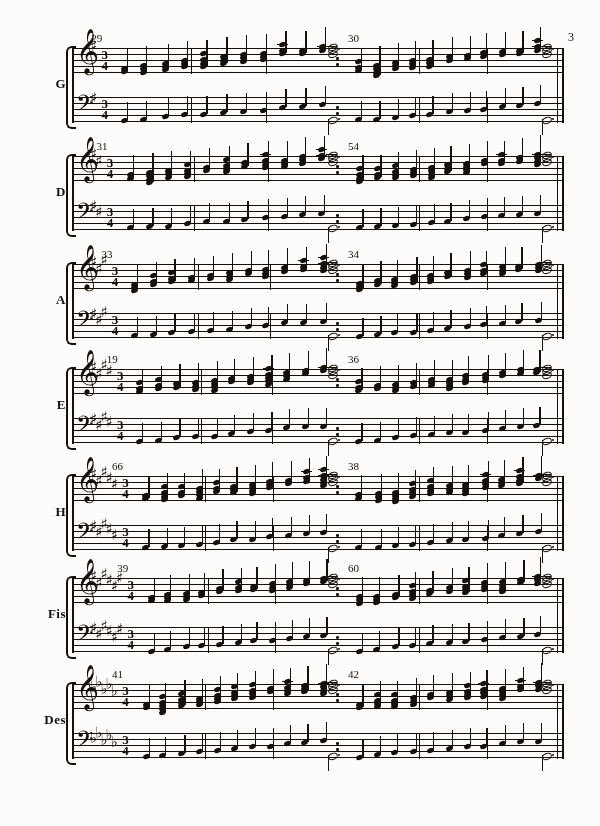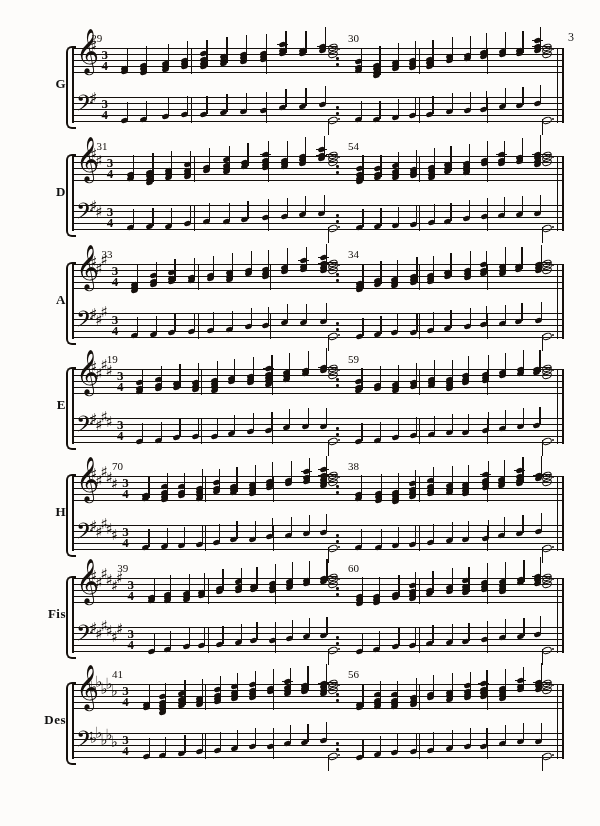--- a/index.html
+++ b/index.html
@@ -868,21 +868,21 @@
         <div class="acc" style="left: 61.6px; top: 52px;">♯</div>
         <div class="timesig" style="left: 70.8px; top: 7px; width: 11px;">
           <div>3</div>
           <div>4</div>
         </div>
         <div class="timesig" style="left: 70.8px; top: 56px; width: 11px;">
           <div>3</div>
           <div>4</div>
         </div>
         <div class="meas-num" style="left: 62.8px; top: -10px;">19</div>
-        <div class="meas-num" style="left: 304px; top: -10px;">59</div>
+        <div class="meas-num" style="left: 304px; top: -10px;">36</div>
         <div class="mid-bar" style="left: 298px;">
           <div class="i a"></div>
           <div class="i b"></div>
           <div class="dot" style="top: 9px;"></div>
           <div class="dot" style="top: 15px;"></div>
           <div class="dot" style="top: 58px;"></div>
           <div class="dot" style="top: 64px;"></div>
         </div>
         <div class="bar t" style="left: 157.2px;"></div>
         <div class="bar b" style="left: 157.2px;"></div>
@@ -1072,21 +1072,21 @@
         <div class="acc" style="left: 66.8px; top: 7px;">♯</div>
         <div class="acc" style="left: 66.8px; top: 58px;">♯</div>
         <div class="timesig" style="left: 76px; top: 7px; width: 11px;">
           <div>3</div>
           <div>4</div>
         </div>
         <div class="timesig" style="left: 76px; top: 56px; width: 11px;">
           <div>3</div>
           <div>4</div>
         </div>
-        <div class="meas-num" style="left: 68px; top: -10px;">70</div>
+        <div class="meas-num" style="left: 68px; top: -10px;">66</div>
         <div class="meas-num" style="left: 304px; top: -10px;">38</div>
         <div class="mid-bar" style="left: 298px;">
           <div class="i a"></div>
           <div class="i b"></div>
           <div class="dot" style="top: 9px;"></div>
           <div class="dot" style="top: 15px;"></div>
           <div class="dot" style="top: 58px;"></div>
           <div class="dot" style="top: 64px;"></div>
         </div>
         <div class="bar t" style="left: 160.667px;"></div>
@@ -1497,21 +1497,21 @@
         <div class="acc" style="left: 66.8px; top: 57px;">♭</div>
         <div class="timesig" style="left: 76px; top: 7px; width: 11px;">
           <div>3</div>
           <div>4</div>
         </div>
         <div class="timesig" style="left: 76px; top: 56px; width: 11px;">
           <div>3</div>
           <div>4</div>
         </div>
         <div class="meas-num" style="left: 68px; top: -10px;">41</div>
-        <div class="meas-num" style="left: 304px; top: -10px;">56</div>
+        <div class="meas-num" style="left: 304px; top: -10px;">42</div>
         <div class="mid-bar" style="left: 298px;">
           <div class="i a"></div>
           <div class="i b"></div>
           <div class="dot" style="top: 9px;"></div>
           <div class="dot" style="top: 15px;"></div>
           <div class="dot" style="top: 58px;"></div>
           <div class="dot" style="top: 64px;"></div>
         </div>
         <div class="bar t" style="left: 160.667px;"></div>
         <div class="bar b" style="left: 160.667px;"></div>

